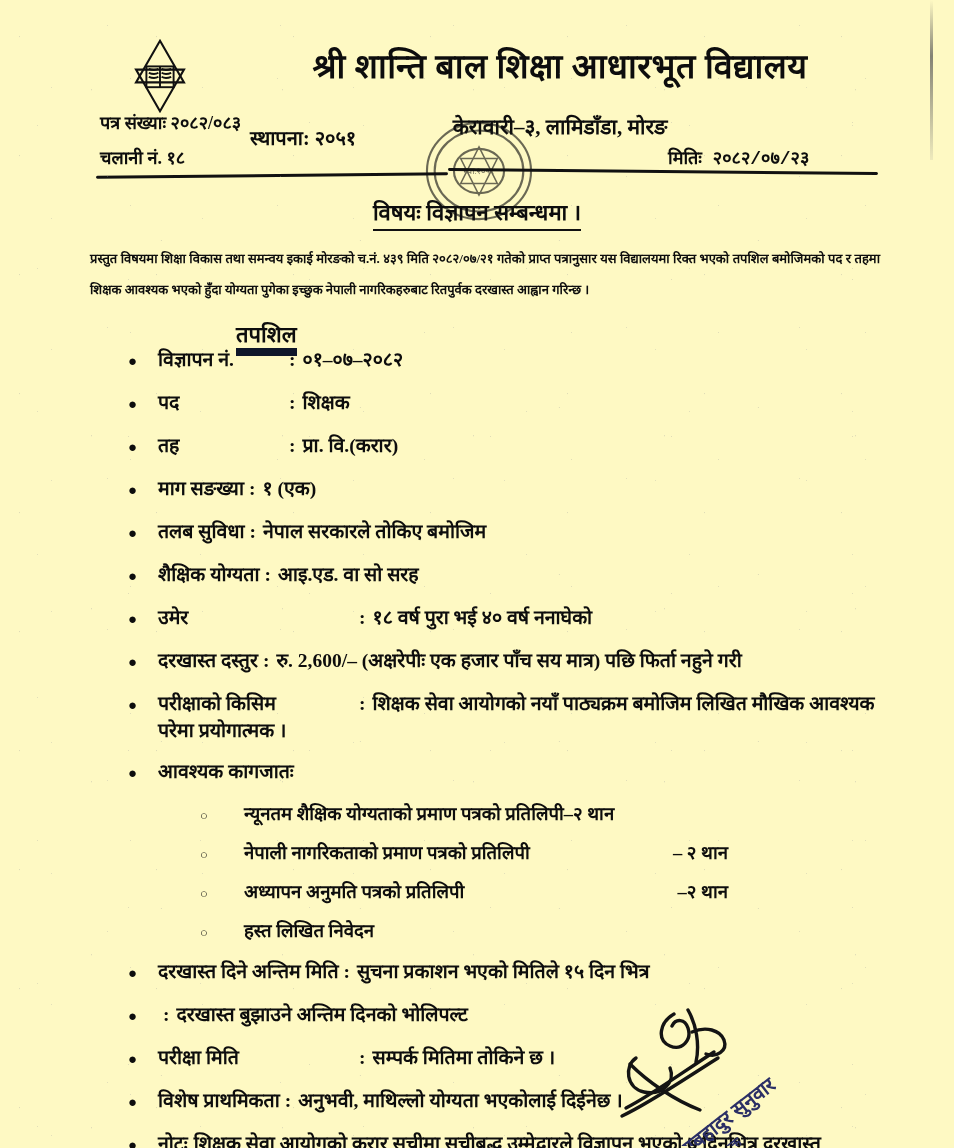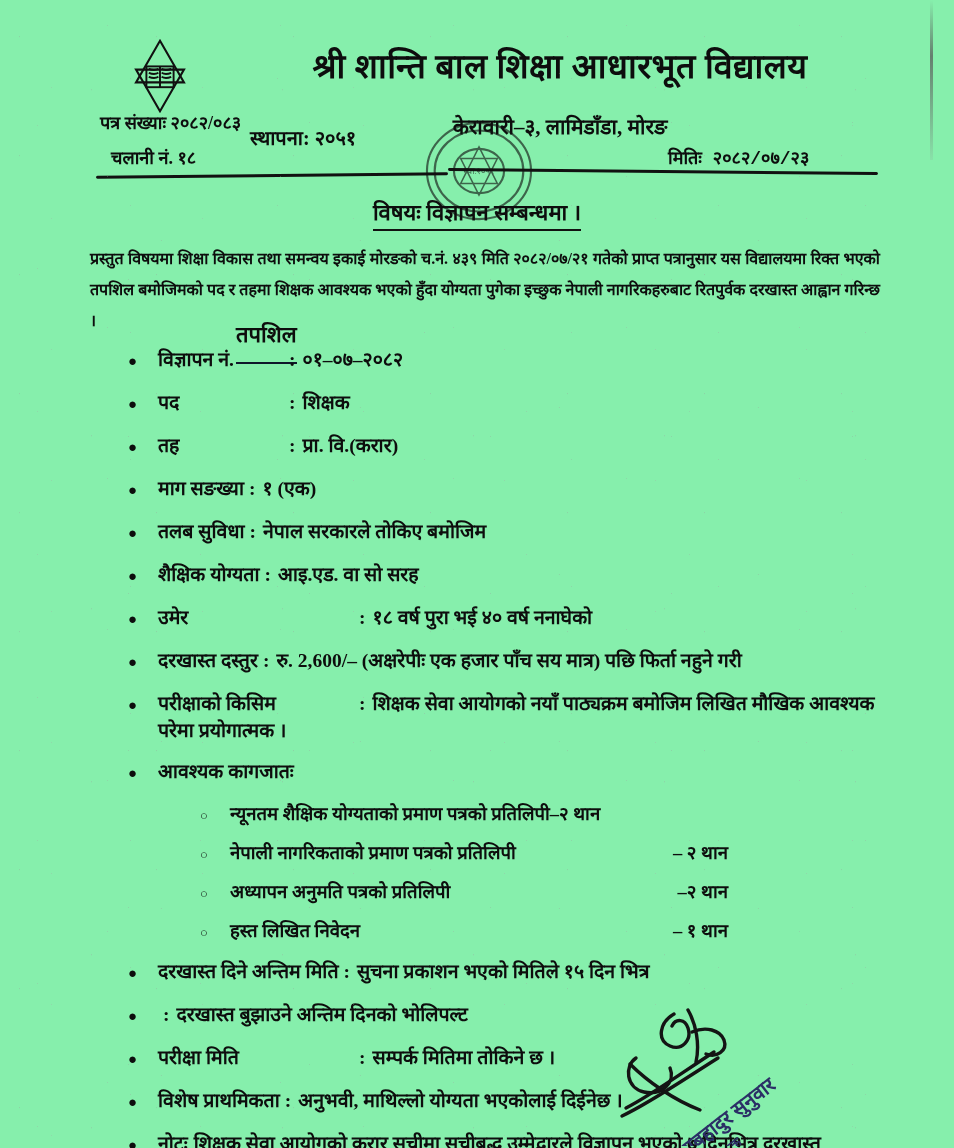--- a/index.html
+++ b/index.html
@@ -10,21 +10,21 @@
   }
   body {
     font-family: "Liberation Sans", "DejaVu Sans", sans-serif;
     color: #0d0d0d;
   }
   #page {
     position: relative;
     width: 954px;
     height: 1148px;
     margin: 0 auto;
-    background: #86efac;
+    background: #fef9c3;
     overflow: hidden;
   }
 
   
   .speckle {
     position: absolute;
     inset: 0;
     pointer-events: none;
     opacity: .30;
     background-image:
@@ -90,21 +90,21 @@
     font-weight: 700;
   }
   .meta-left {
     position: absolute;
     left: 100px;
     font-family: "Liberation Serif", "DejaVu Serif", serif;
     font-size: 18px;
     font-weight: 700;
   }
   .meta-ref  { top: 110px; }
-  .meta-chal { top: 145px; margin-left: 11px; }
+  .meta-chal { top: 145px; }
   .meta-date {
     position: absolute;
     left: 668px;
     top: 145px;
     font-family: Liberation Mono, monospace;
     font-size: 18px;
     font-weight: 700;
   }
 
   
@@ -147,38 +147,38 @@
     padding-bottom: 4px;
   }
 
   
   .para {
     position: absolute;
     left: 90px;
     top: 243px;
     width: 790px;
     font-family: "Liberation Serif", "DejaVu Serif", serif;
-    font-size: 16px;
+    font-size: 13px;
     font-weight: 700;
     line-height: 31px;
     text-align: justify;
   }
 
   
   .detail-head {
     position: absolute;
     left: 236px;
     top: 318px;
     font-family: "Liberation Serif", "DejaVu Serif", serif;
     font-size: 22px;
     font-weight: 700;
   }
   .detail-head span {
-    border-bottom: 2px solid #0f172a;
-    padding-bottom: 15px;
+    border-bottom: 8px solid #0f172a;
+    padding-bottom: 1px;
     margin-top: 28px;
   }
 
   
   .list {
     position: absolute;
     left: 128px;
     top: 346px;
     width: 790px;
     font-family: "Liberation Serif", "DejaVu Serif", serif;
@@ -215,21 +215,21 @@
     display: flex;
     align-items: baseline;
     margin-bottom: 11px;
     line-height: 26px;
     font-size: 18.5px;
   }
   .subbullet {
     flex: 0 0 30px;
     font-size: 13px;
   }
-  .subtext { flex: 0 0 auto; }
+  .subtext { flex: 0 0 auto; margin-left: 14px; }
   .subqty  { margin-left: auto; padding-right: 190px; white-space: nowrap; text-align: center; }
 
   
   .signature {
     position: absolute;
     left: 596px;
     top: 996px;
     width: 300px;
     height: 150px;
   }
@@ -407,21 +407,20 @@
         <div class="subqty">– २ थान</div>
       </div>
       <div class="subrow">
         <div class="subbullet">○</div>
         <div class="subtext">अध्यापन अनुमति पत्रको प्रतिलिपी</div>
         <div class="subqty">–२ थान</div>
       </div>
       <div class="subrow">
         <div class="subbullet">○</div>
         <div class="subtext">हस्त लिखित निवेदन</div>
-        <div class="subqty">– १ थान</div>
       </div>
     </div>
 
     <div class="row">
       <div class="bullet">●</div>
       <div class="row-body">
         <span class="lbl">दरखास्त दिने अन्तिम मिति</span>
         <span class="colon">:</span>
         <span class="val">सुचना प्रकाशन भएको मितिले १५ दिन भित्र</span>
       </div>

